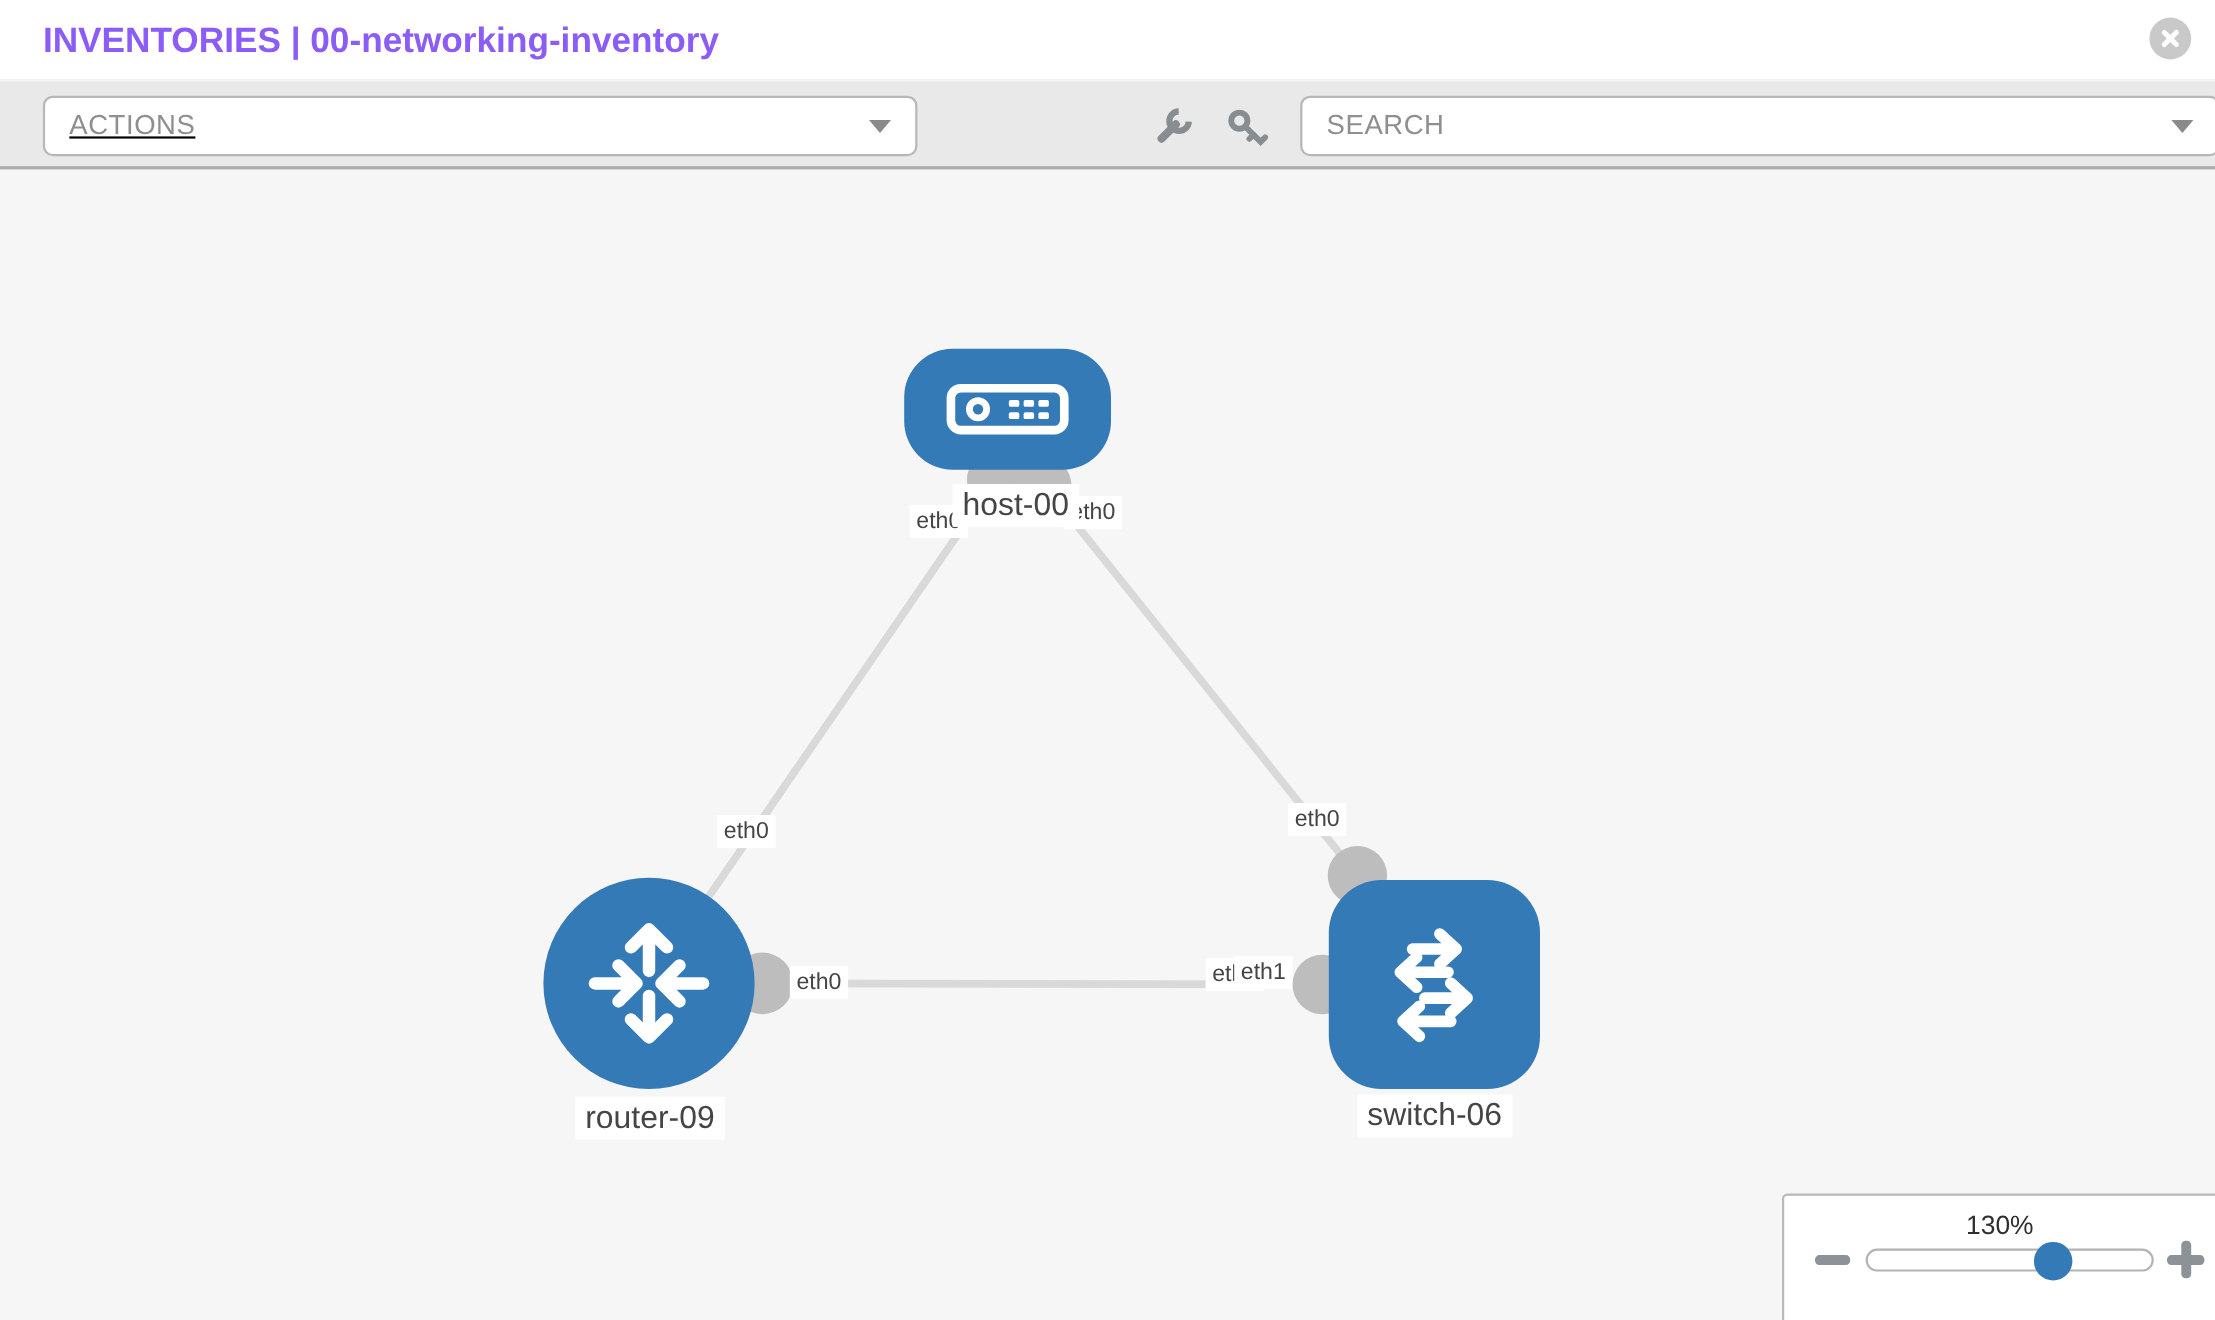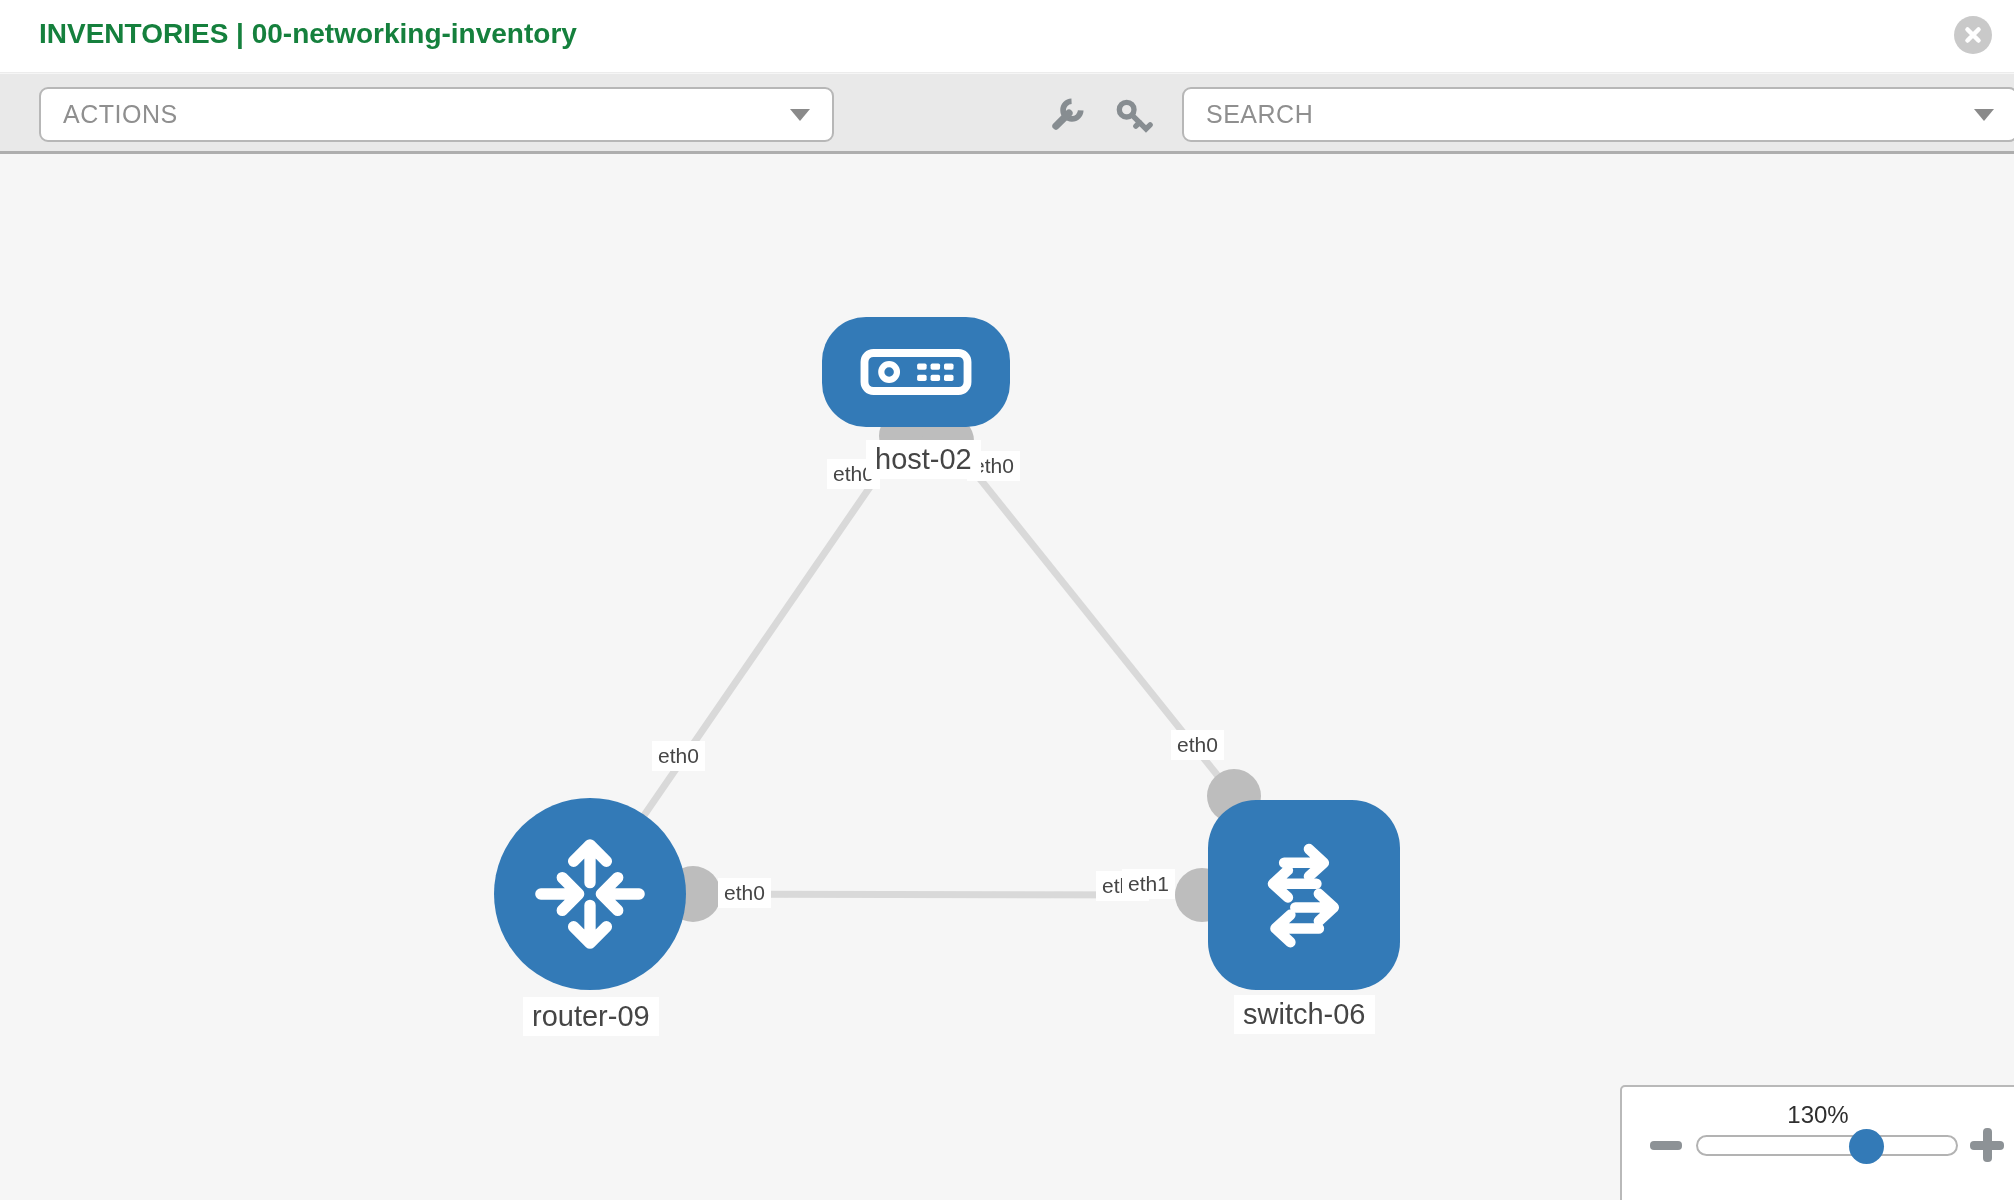--- a/index.html
+++ b/index.html
@@ -3,33 +3,33 @@
 <meta charset="utf-8">
 <style>
   * { margin:0; padding:0; box-sizing:border-box; }
   html,body { width:2014px; height:1200px; }
   body { font-family:"Liberation Sans", sans-serif; background:#f6f6f6; overflow:hidden; }
   .app { position:relative; width:2014px; height:1200px; background:#f6f6f6; }
 
   
   .header { position:absolute; left:0; top:0; width:2014px; height:73px; background:#ffffff;
             border-bottom:1px solid #ececec; }
-  .page-title { position:absolute; left:39px; top:18px; font-size:28px; font-weight:bold; color:#15803d; }
+  .page-title { position:absolute; left:39px; top:18px; font-size:32px; font-weight:bold; color:#8b5cf6; }
   .close-btn { position:absolute; right:22px; top:16px; width:38px; height:38px; border-radius:50%;
                background:#c9c9c9; cursor:pointer; display:flex; align-items:center; justify-content:center; }
 
   
   .toolbar { position:absolute; left:0; top:74px; width:2014px; height:80px; background:#e9e9e9;
              border-bottom:3px solid #aeaeae; }
   .select { position:absolute; top:13px; height:55px; background:#ffffff; border:2px solid #b7b7b7;
             border-radius:9px; display:flex; align-items:center; padding:0 22px; cursor:pointer; }
   .select-label { font-size:25px; color:#8f8f8f; letter-spacing:0.5px; flex:1; }
   .caret { width:0; height:0; border-left:10px solid transparent; border-right:10px solid transparent;
            border-top:12px solid #8a8a8a; margin-left:12px; }
-  .select-actions { left:39px;  width:795px; }
+  .select-actions { left:39px;  width:795px;text-decoration:underline; }
   .select-search  { left:1182px; width:836px; }
   .tool-icon { position:absolute; top:22px; width:40px; height:40px; cursor:pointer; }
   .tool-wrench { left:1046px; }
   .tool-key    { left:1113px; }
 
   
   .canvas { position:absolute; left:0; top:157px; width:2014px; height:1043px; background:#f6f6f6; }
   .links-svg { position:absolute; left:0; top:0; width:2014px; height:1043px; }
   .iface { position:absolute; border-radius:50%; background:#bdbdbd; }
 
@@ -151,21 +151,21 @@
     </div>
 
     <div class="lbl eth-lbl" style="left:827px;  top:302px;">eth0</div>
     <div class="lbl eth-lbl" style="left:967px;  top:294px;">eth0</div>
     <div class="lbl eth-lbl" style="left:652px;  top:584px;">eth0</div>
     <div class="lbl eth-lbl" style="left:1171px; top:573px;">eth0</div>
     <div class="lbl eth-lbl" style="left:718px;  top:721px;">eth0</div>
     <div class="lbl eth-lbl" style="left:1096px; top:714px;">eth0</div>
     <div class="lbl eth-lbl" style="left:1122px; top:712px;">eth1</div>
 
-    <div class="lbl node-lbl" style="left:866px;  top:283px;">host-02</div>
+    <div class="lbl node-lbl" style="left:866px;  top:283px;">host-00</div>
     <div class="lbl node-lbl" style="left:523px;  top:840px;">router-09</div>
     <div class="lbl node-lbl" style="left:1234px; top:838px;">switch-06</div>
 
     <div class="zoom-panel">
       <div class="zoom-level">130%</div>
       <div class="zoom-minus"></div>
       <div class="zoom-track">
         <div class="zoom-thumb"></div>
       </div>
       <div class="zoom-plus">

